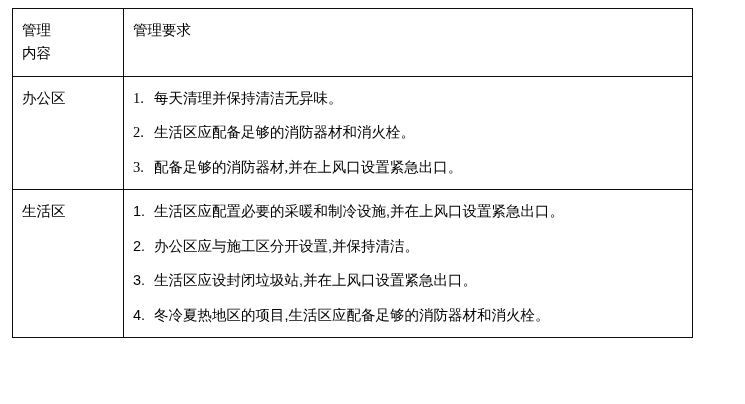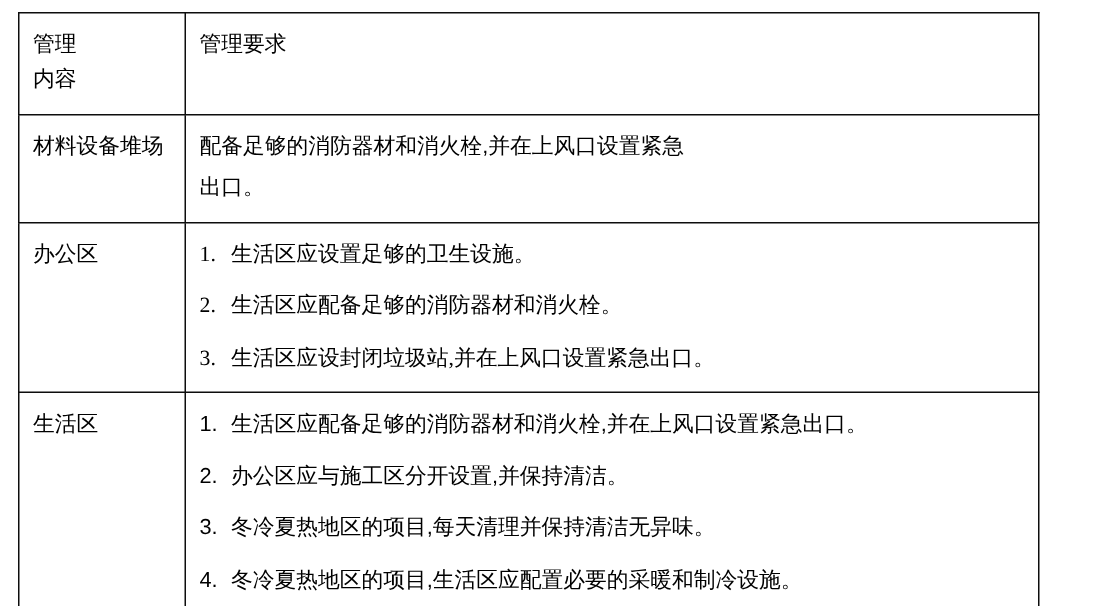--- a/index.html
+++ b/index.html
@@ -87,66 +87,57 @@
     <thead>
       <tr>
         <th>
           <span class="hdr-line">管理</span>
           <span class="hdr-line">内容</span>
         </th>
         <th>管理要求</th>
       </tr>
     </thead>
     <tbody>
-      <tr class="row-materials">
-        <td class="cell-label">材料设备堆场</td>
-        <td>
-          <div class="plain-lines">
-            <p>配备足够的消防器材和消火栓,并在上风口设置紧急</p>
-            <p>出口。</p>
-          </div>
-        </td>
-      </tr>
       <tr class="row-office">
         <td class="cell-label">办公区</td>
         <td>
           <ol class="items">
             <li>
               <span class="num">1.</span>
-              <span class="txt">生活区应设置足够的卫生设施。</span>
+              <span class="txt">每天清理并保持清洁无异味。</span>
             </li>
             <li>
               <span class="num">2.</span>
               <span class="txt">生活区应配备足够的消防器材和消火栓。</span>
             </li>
             <li>
               <span class="num">3.</span>
-              <span class="txt">生活区应设封闭垃圾站,并在上风口设置紧急出口。</span>
+              <span class="txt">配备足够的消防器材,并在上风口设置紧急出口。</span>
             </li>
           </ol>
         </td>
       </tr>
       <tr class="row-living">
         <td class="cell-label">生活区</td>
         <td>
           <ol class="items">
             <li>
               <span class="num">1.</span>
-              <span class="txt">生活区应配备足够的消防器材和消火栓,并在上风口设置紧急出口。</span>
+              <span class="txt">生活区应配置必要的采暖和制冷设施,并在上风口设置紧急出口。</span>
             </li>
             <li>
               <span class="num">2.</span>
               <span class="txt">办公区应与施工区分开设置,并保持清洁。</span>
             </li>
             <li>
               <span class="num">3.</span>
-              <span class="txt">冬冷夏热地区的项目,每天清理并保持清洁无异味。</span>
+              <span class="txt">生活区应设封闭垃圾站,并在上风口设置紧急出口。</span>
             </li>
             <li>
               <span class="num">4.</span>
-              <span class="txt">冬冷夏热地区的项目,生活区应配置必要的采暖和制冷设施。</span>
+              <span class="txt">冬冷夏热地区的项目,生活区应配备足够的消防器材和消火栓。</span>
             </li>
           </ol>
         </td>
       </tr>
     </tbody>
   </table>
 </div>
 
 </body></html>

